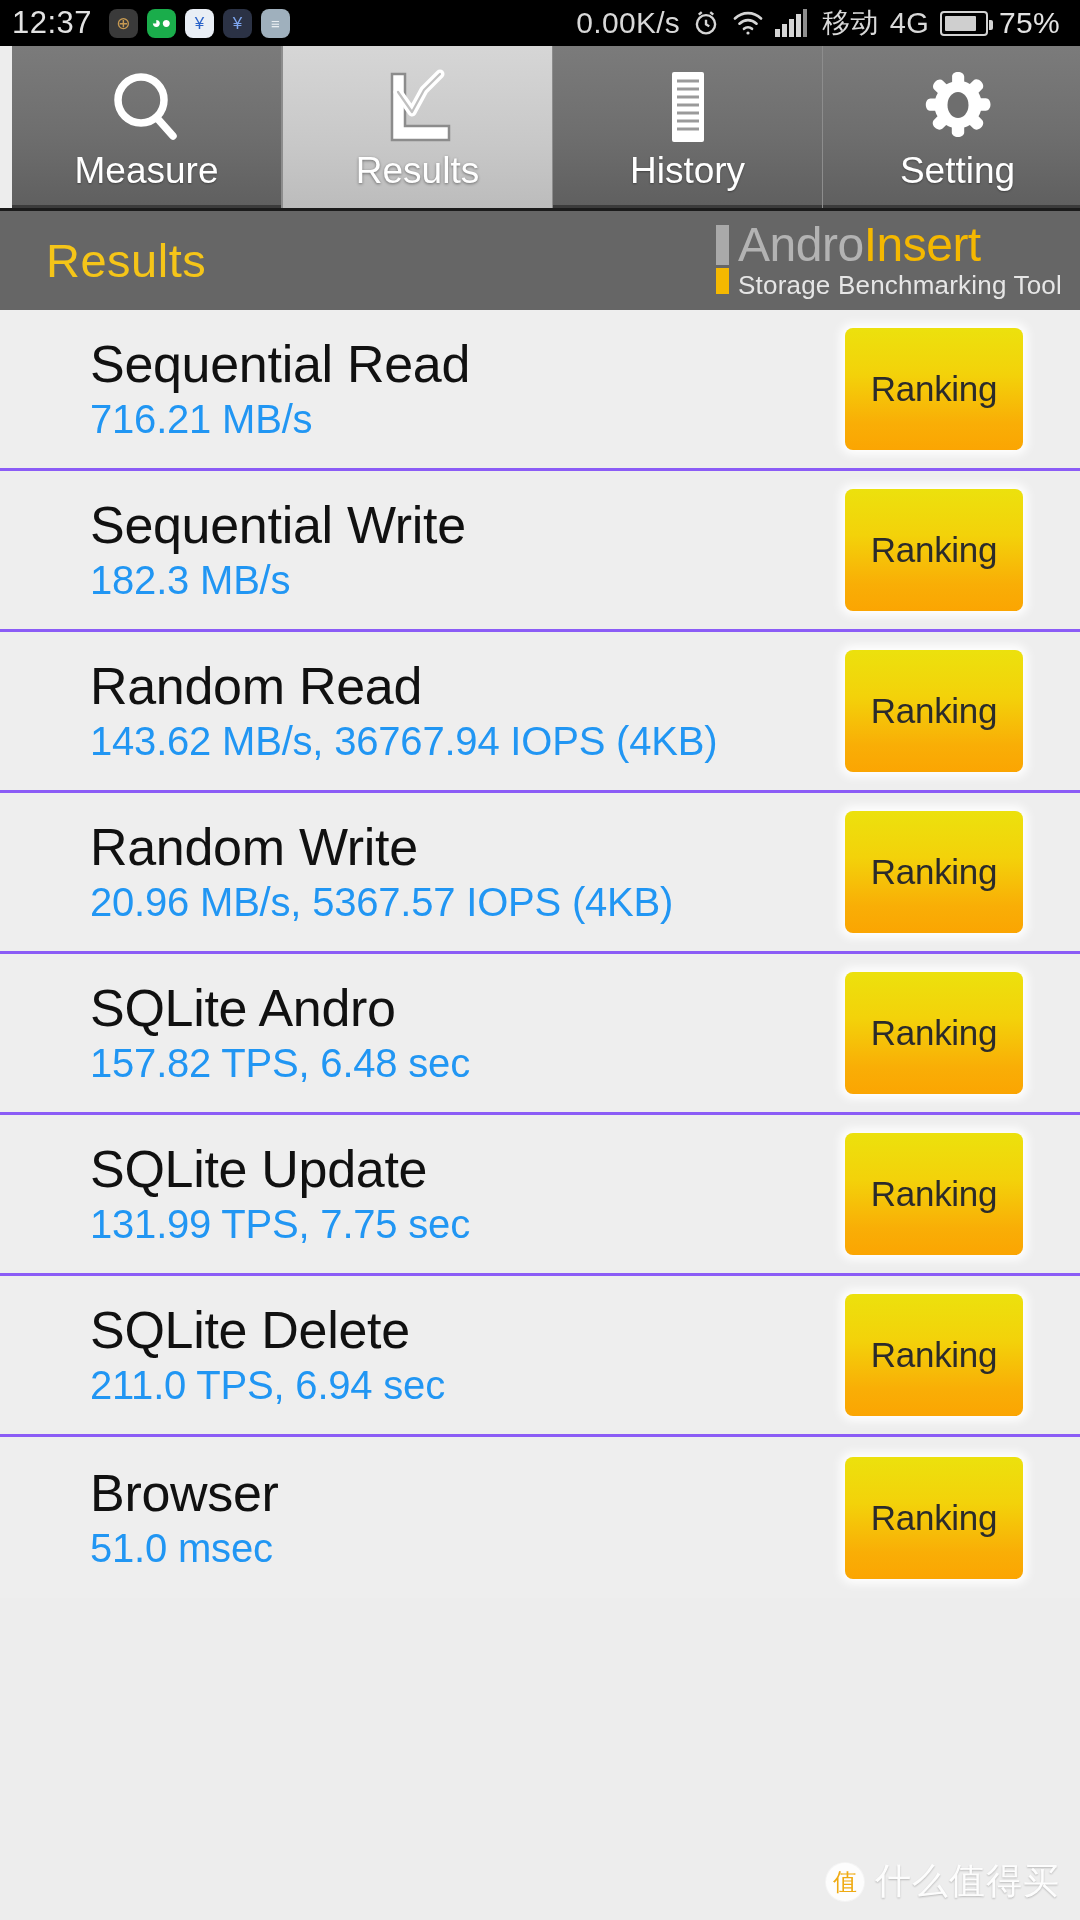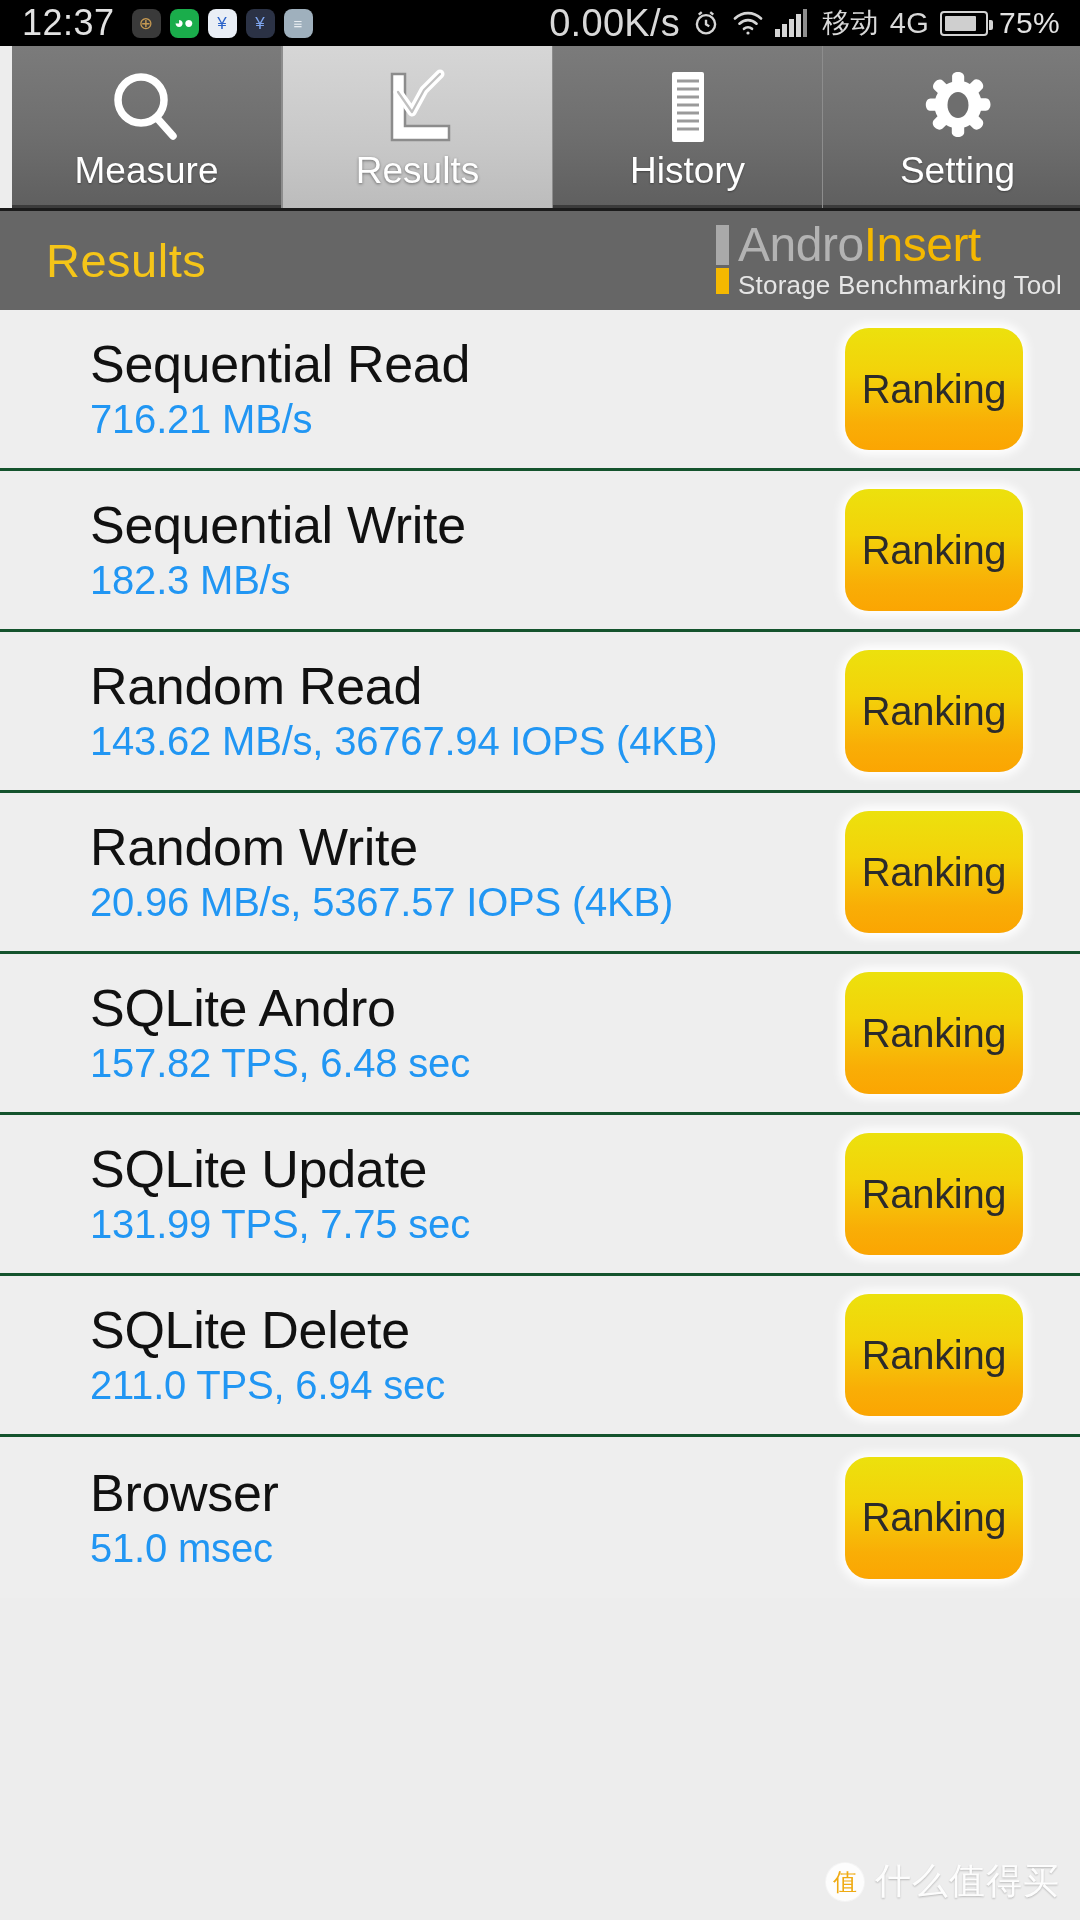--- a/index.html
+++ b/index.html
@@ -11,30 +11,30 @@
     position:relative;
   }
 
   
   .statusbar{
     position:absolute; left:0; top:0; width:1080px; height:46px;
     background:#000; color:#d8d8d8;
     display:flex; align-items:center;
     font-size:30px; letter-spacing:0.3px;
   }
-  .sb-time{ margin-left:22px; font-size:36px; color:#e2e2e2; letter-spacing:0.5px;}
+  .sb-time{ margin-left:12px; font-size:31px; color:#e2e2e2; letter-spacing:0.5px;}
   .sb-icons{ display:flex; align-items:center; gap:9px; margin-left:17px; }
   .appicon{ width:29px; height:29px; border-radius:8px; display:flex; align-items:center; justify-content:center; font-size:17px; line-height:1;}
   .ai-shield{ background:#3a3a3a; color:#c79a52; }
   .ai-wechat{ background:#1aad4b; color:#fff; font-size:16px;}
   .ai-alipay1{ background:#e9eef5; color:#2a62c8; }
   .ai-alipay2{ background:#2b3245; color:#7ea6ef; }
   .ai-lines{ background:#9fb0bd; color:#e9eef2; font-size:15px;}
   .sb-right{ margin-left:auto; display:flex; align-items:center; gap:11px; margin-right:20px;}
-  .sb-speed{ font-size:38px; color:#d8d8d8;}
+  .sb-speed{ font-size:30px; color:#d8d8d8;}
   .sb-carrier{ font-size:28px; color:#d8d8d8;}
   .sb-4g{ font-size:29px; color:#d8d8d8;}
   .sb-pct{ font-size:30px; color:#e2e2e2;text-align:right;}
   .ico-svg{ display:block; }
 
   
   .battery{ position:relative; width:48px; height:25px; border:2.5px solid #d2d2d2; border-radius:4px; display:flex; align-items:center;}
   .battery::after{ content:""; position:absolute; right:-7px; top:7px; width:4px; height:10px; background:#d2d2d2; border-radius:0 2px 2px 0;}
   .battery .fill{ height:15px; width:31px; background:#cfcfcf; margin-left:2.5px; border-radius:1px;}
 
@@ -86,34 +86,34 @@
   .logo-txt{ display:flex; flex-direction:column; }
   .logo-main{ font-size:48px; line-height:49px; letter-spacing:-0.5px; font-weight:400;}
   .logo-main .andro{ color:#b3b3b3;margin-top:40px; }
   .logo-main .bench{ color:#f5b800; }
   .logo-sub{ font-size:26px; color:#e6e6e6; letter-spacing:0.2px; margin-top:1px;}
 
   
   .list{ position:absolute; left:0; top:310px; width:1080px; }
   .row{
     position:relative; height:161px; background:#eeeeee;
-    border-bottom:3px solid #14532d;
+    border-bottom:3px solid #8b5cf6;
     display:flex; align-items:center;
   }
   .row:last-child{ border-bottom:none; }
   .row-text{ padding-left:90px; display:flex; flex-direction:column; justify-content:center; flex:1 1 auto;}
   .row-title{ font-size:52px; color:#111111; line-height:60px; letter-spacing:-0.3px;}
   .row-value{ font-size:40px; color:#2196f3; line-height:50px; letter-spacing:-0.2px;}
   .rank-btn{
     width:178px; height:122px; margin-right:57px; flex:0 0 auto;
-    border-radius:24px;
+    border-radius:8px;
     background:linear-gradient(180deg,#ece10d 0%, #f3d20a 38%, #f9ae06 78%, #fba502 100%);
     box-shadow:0 0 10px 5px rgba(255,255,255,0.95);
     display:flex; align-items:center; justify-content:center;
-    color:#2b2b2b; font-size:40px; letter-spacing:-0.3px;
+    color:#2b2b2b; font-size:35px; letter-spacing:-0.3px;
   }
 
   
   .watermark{
     position:absolute; right:20px; bottom:14px;
     display:flex; align-items:center; gap:11px;
     opacity:.92; pointer-events:none;
   }
   .wm-badge{
     width:38px; height:38px; border-radius:50%;

